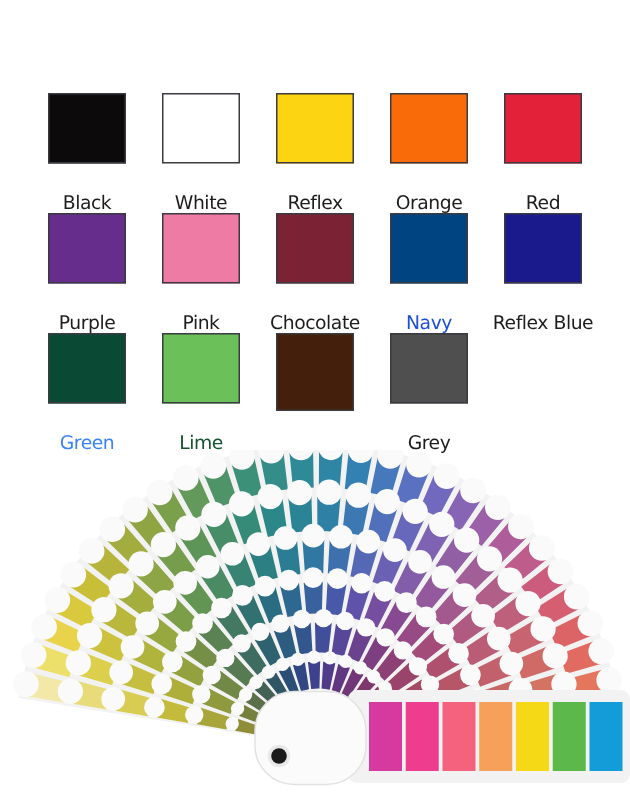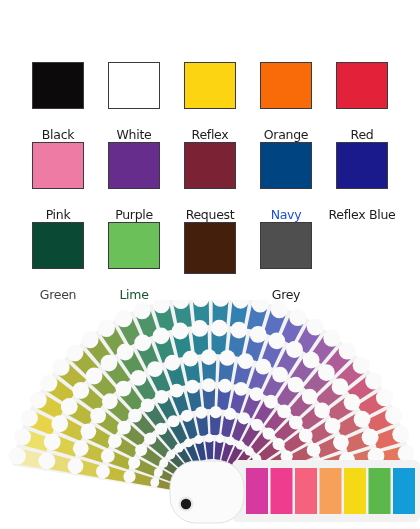--- a/index.html
+++ b/index.html
@@ -96,45 +96,45 @@
         <div class="chip-label" style="color: rgb(29, 29, 29);">Orange</div>
       </div>
       <div class="swatch-cell">
         <div class="chip" style="background: rgb(227, 33, 57); border-color: rgb(58, 58, 64);"></div>
         <div class="chip-label" style="color: rgb(29, 29, 29);">Red</div>
       </div>
     </div>
 
     <div class="swatch-row">
       <div class="swatch-cell">
+        <div class="chip" style="background: rgb(102, 45, 140); border-color: rgb(58, 58, 64);"></div>
+        <div class="chip-label" style="color: rgb(29, 29, 29);">Purple</div>
+      </div>
+      <div class="swatch-cell">
         <div class="chip" style="background: rgb(238, 123, 163); border-color: rgb(58, 58, 64);"></div>
         <div class="chip-label" style="color: rgb(29, 29, 29);">Pink</div>
       </div>
       <div class="swatch-cell">
-        <div class="chip" style="background: rgb(102, 45, 140); border-color: rgb(58, 58, 64);"></div>
-        <div class="chip-label" style="color: rgb(29, 29, 29);">Purple</div>
-      </div>
-      <div class="swatch-cell">
         <div class="chip" style="background: rgb(123, 34, 52); border-color: rgb(58, 58, 64);"></div>
-        <div class="chip-label" style="color: rgb(29, 29, 29);">Request</div>
+        <div class="chip-label" style="color: rgb(29, 29, 29);">Chocolate</div>
       </div>
       <div class="swatch-cell">
         <div class="chip" style="background: rgb(0, 68, 129); border-color: rgb(58, 58, 64);"></div>
         <div class="chip-label" style="color: #1d4ed8;">Navy</div>
       </div>
       <div class="swatch-cell">
         <div class="chip" style="background: rgb(26, 26, 140); border-color: rgb(58, 58, 64);"></div>
         <div class="chip-label" style="color: rgb(29, 29, 29);">Reflex Blue</div>
       </div>
     </div>
 
     <div class="swatch-row">
       <div class="swatch-cell">
         <div class="chip" style="background: rgb(10, 74, 53); border-color: rgb(58, 58, 64);"></div>
-        <div class="chip-label" style="color: #404040;">Green</div>
+        <div class="chip-label" style="color: #3b82f6;">Green</div>
       </div>
       <div class="swatch-cell">
         <div class="chip" style="background: rgb(107, 192, 90); border-color: rgb(58, 58, 64);"></div>
         <div class="chip-label" style="color: #14532d;">Lime</div>
       </div>
       <div class="swatch-cell">
         <div class="chip" style="background: rgb(68, 32, 12); border-color: rgb(58, 58, 64);"></div>
       </div>
       <div class="swatch-cell">
         <div class="chip" style="background: rgb(79, 79, 79); border-color: rgb(58, 58, 64);"></div>

